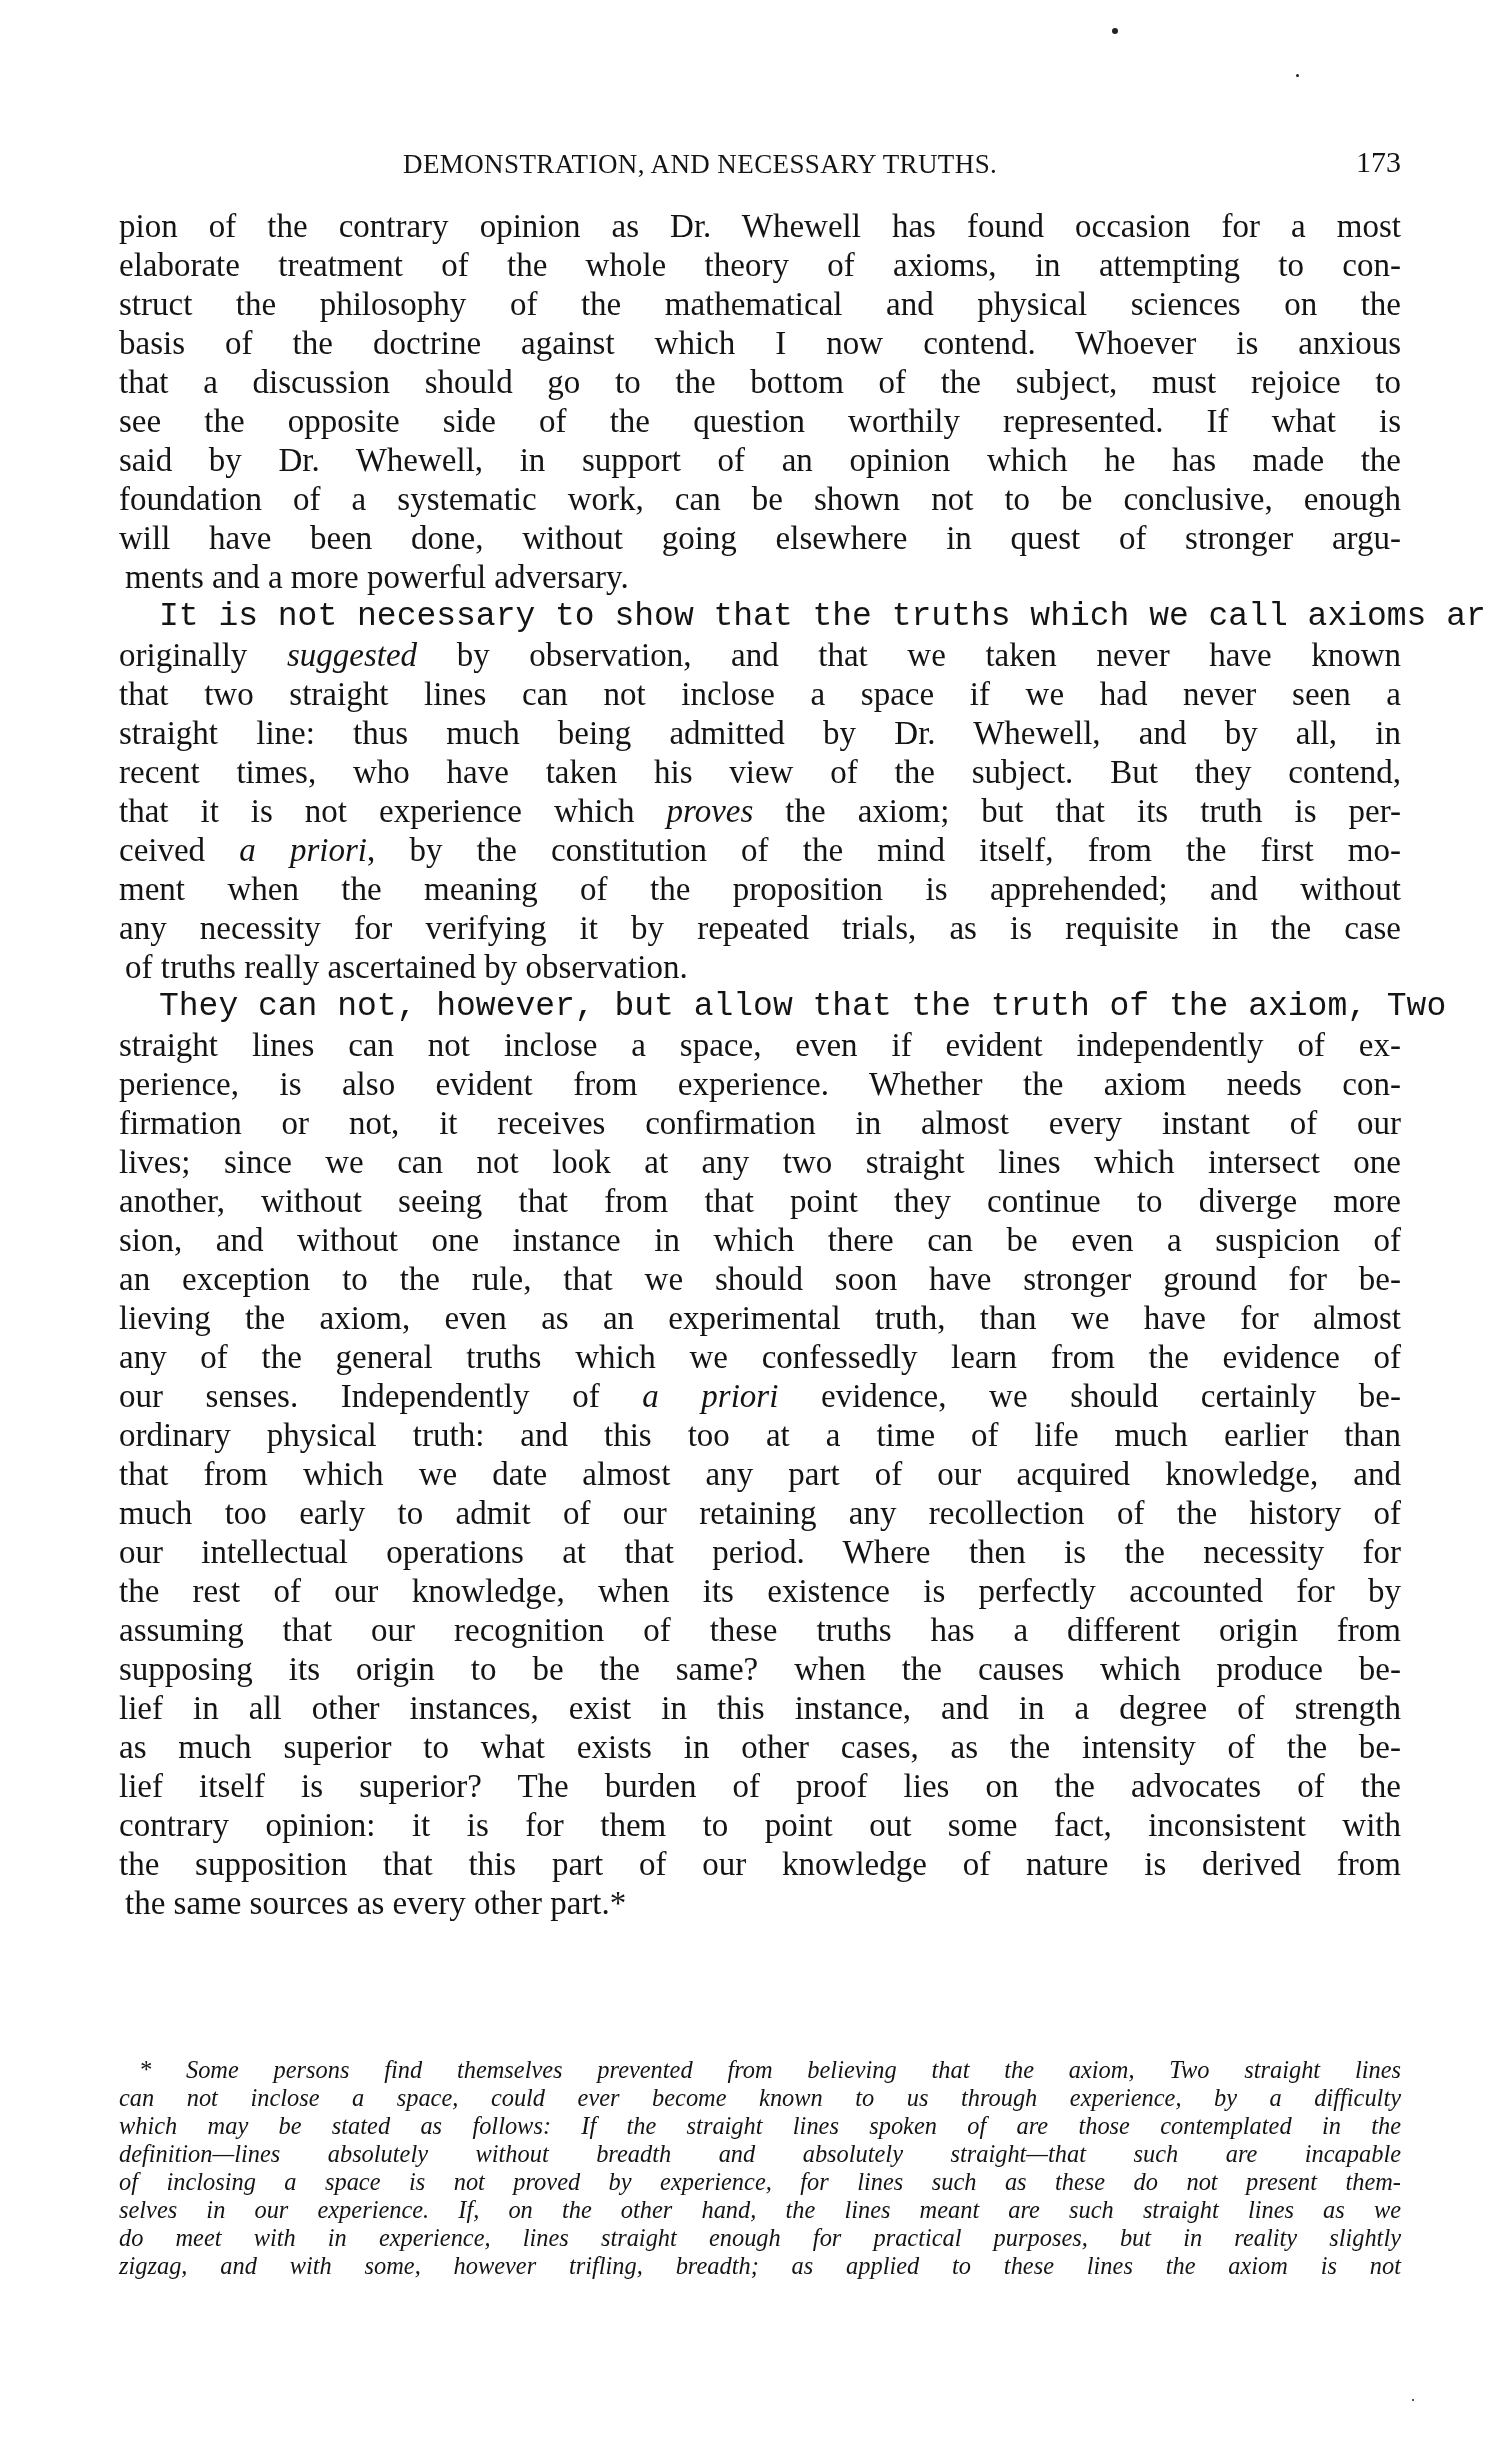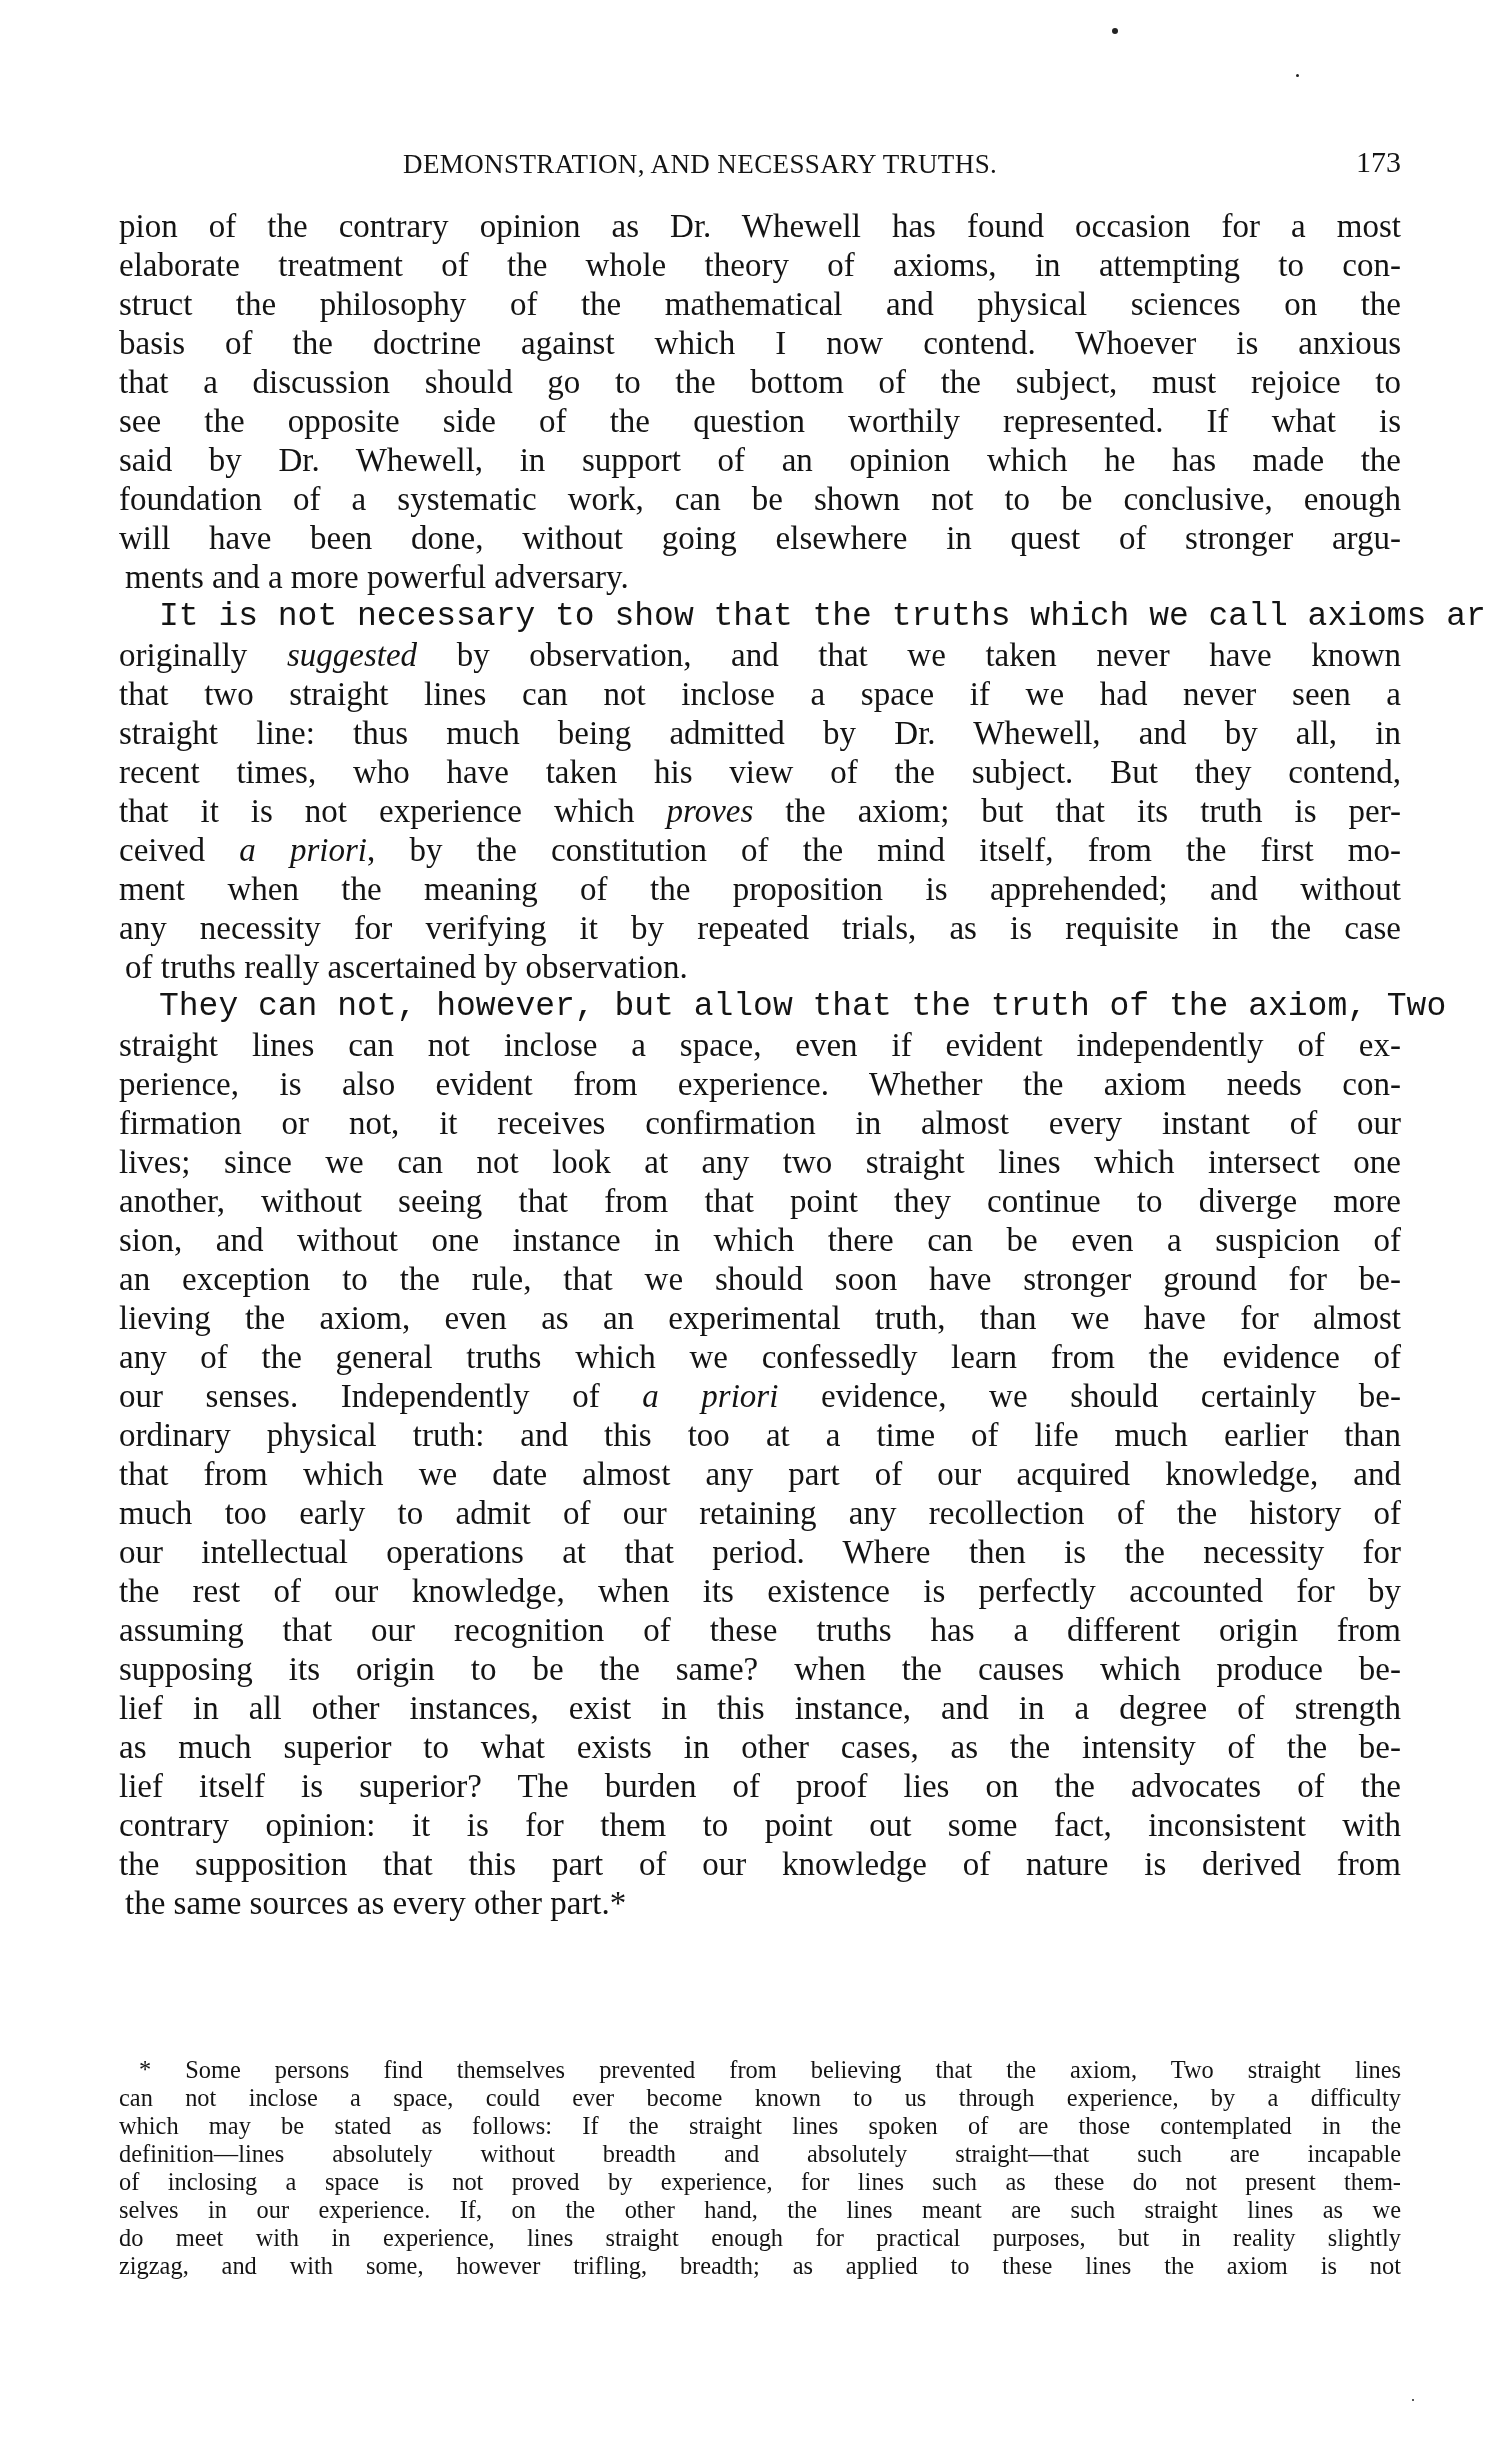--- a/index.html
+++ b/index.html
@@ -74,20 +74,21 @@
       width: 1282px;
     }
     .fline {
       display: block;
       font-size: 24.4px;
       line-height: 28px;
       height: 28px;
       text-align: justify;
       text-align-last: justify;
       white-space: nowrap;
+      font-style: italic;
     }
     .fline.indent { padding-left: 20px; }
   </style>
 </head>
 <body>
 
 <div class="speck" style="left:1112px;top:28px;width:6px;height:6px;"></div>
 <div class="speck" style="left:1296px;top:74px;width:3px;height:3px;"></div>
 <div class="speck" style="left:1412px;top:2399px;width:2px;height:2px;"></div>
 

